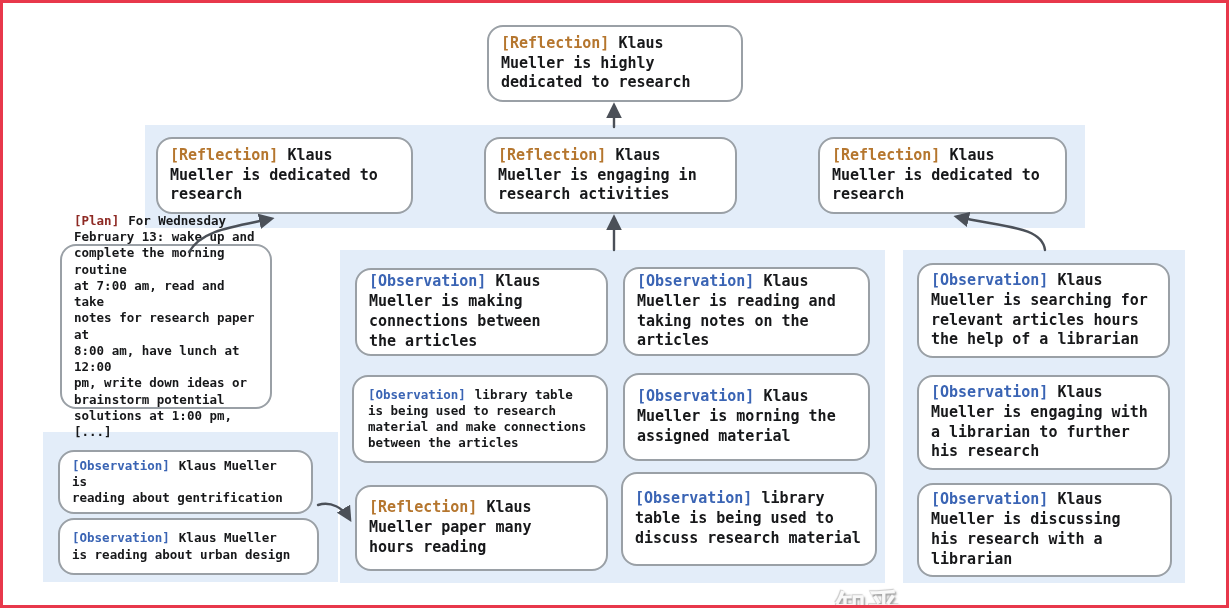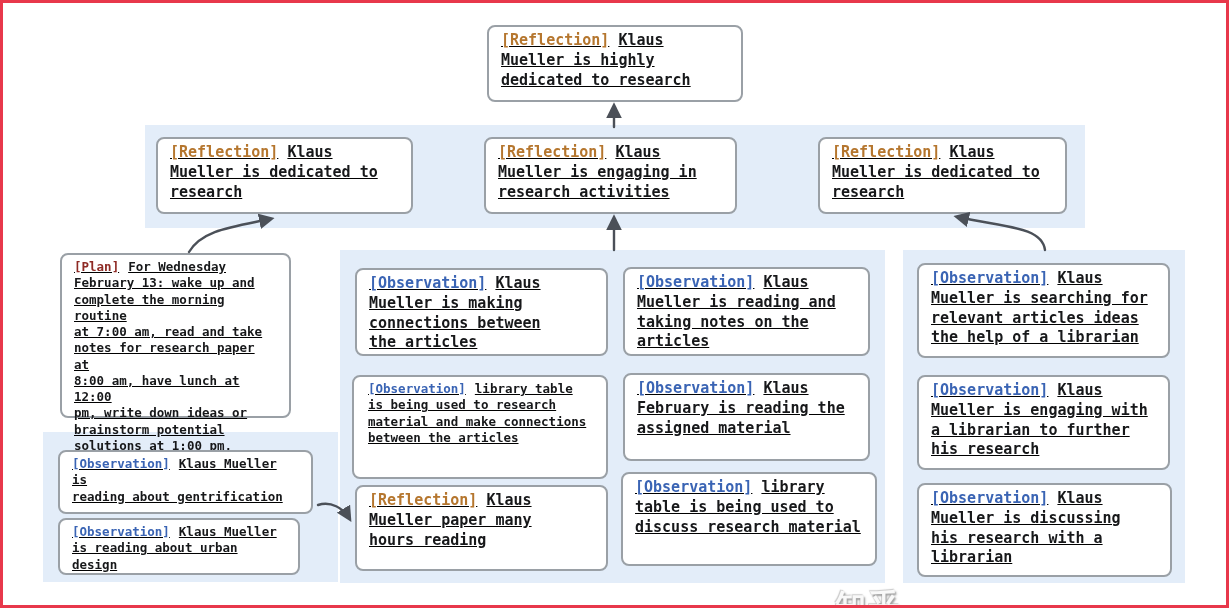--- a/index.html
+++ b/index.html
@@ -6,22 +6,22 @@
     --frame:#e8384b; --band:#e3edf9; --boxborder:#9aa0a6; --arrow:#4b5058;
     --reflection:#b5762e; --observation:#3a64b4; --plan:#8e2a24; --text:#17181a;
   }
   *{margin:0;padding:0;box-sizing:border-box}
   body{background:#9e9e9e;font-family:"DejaVu Sans Mono","Liberation Mono",monospace}
   .stage{position:relative;width:1229px;height:608px;background:#ffffff;overflow:hidden}
   .frame{position:absolute;inset:0;border:3px solid var(--frame);pointer-events:none;z-index:50}
   .band{position:absolute;background:var(--band)}
   .box{
     position:absolute;background:#ffffff;border:2.5px solid var(--boxborder);
-    border-radius:8px;display:flex;flex-direction:column;
-    padding:4px 12px;z-index:5;text-decoration:underline;
+    border-radius:16px;display:flex;flex-direction:column;justify-content:center;
+    padding:4px 12px;z-index:5;
   }
   .txt{
     white-space:pre-line;font-weight:bold;color:var(--text);
     font-size:15px;line-height:1.32;letter-spacing:0;
   }
   .sm .txt{font-size:12.5px;line-height:1.3}
   .tag{margin-right:9px}
   .tag.reflection{color:var(--reflection)}
   .tag.observation{color:var(--observation)}
   .tag.plan{color:var(--plan)}
@@ -75,79 +75,79 @@
     <p class="txt"><span class="tag reflection">[Reflection]</span><span>Klaus
 Mueller is engaging in
 research activities</span></p>
   </div>
   <div class="box" style="left:818px;top:137px;width:249px;height:77px">
     <p class="txt"><span class="tag reflection">[Reflection]</span><span>Klaus
 Mueller is dedicated to
 research</span></p>
   </div>
 
-  <div class="box sm" style="left:60px;top:253px;width:231px;height:165px">
+  <div class="box sm" style="left:60px;top:244px;width:212px;height:165px">
     <p class="txt"><span class="tag plan">[Plan]</span><span>For Wednesday
 February 13: wake up and
 complete the morning routine
 at 7:00 am, read and take
 notes for research paper at
 8:00 am, have lunch at 12:00
 pm, write down ideas or
 brainstorm potential
 solutions at 1:00 pm, [...]</span></p>
   </div>
 
   <div class="box sm" style="left:58px;top:450px;width:255px;height:64px">
     <p class="txt"><span class="tag observation">[Observation]</span><span>Klaus Mueller is
 reading about gentrification</span></p>
   </div>
-  <div class="box sm" style="left:58px;top:518px;width:242px;height:57px">
+  <div class="box sm" style="left:58px;top:518px;width:261px;height:57px">
     <p class="txt"><span class="tag observation">[Observation]</span><span>Klaus Mueller
 is reading about urban design</span></p>
   </div>
 
   <div class="box" style="left:355px;top:268px;width:253px;height:88px">
     <p class="txt"><span class="tag observation">[Observation]</span><span>Klaus
 Mueller is making
 connections between
 the articles</span></p>
   </div>
   <div class="box" style="left:623px;top:267px;width:247px;height:89px">
     <p class="txt"><span class="tag observation">[Observation]</span><span>Klaus
 Mueller is reading and
 taking notes on the
 articles</span></p>
   </div>
-  <div class="box sm" style="left:352px;top:375px;width:256px;height:104px;padding:4px 14px">
+  <div class="box sm" style="left:352px;top:375px;width:256px;height:88px;padding:4px 14px">
     <p class="txt"><span class="tag observation">[Observation]</span><span>library table
 is being used to research
 material and make connections
 between the articles</span></p>
   </div>
   <div class="box" style="left:623px;top:373px;width:247px;height:88px">
     <p class="txt"><span class="tag observation">[Observation]</span><span>Klaus
-February is reading the
+Mueller is morning the
 assigned material</span></p>
   </div>
   <div class="box" style="left:355px;top:485px;width:253px;height:86px">
     <p class="txt"><span class="tag reflection">[Reflection]</span><span>Klaus
 Mueller paper many
 hours reading</span></p>
   </div>
   <div class="box" style="left:621px;top:472px;width:256px;height:94px">
     <p class="txt"><span class="tag observation">[Observation]</span><span>library
 table is being used to
 discuss research material</span></p>
   </div>
 
   <div class="box" style="left:917px;top:263px;width:253px;height:95px">
     <p class="txt"><span class="tag observation">[Observation]</span><span>Klaus
 Mueller is searching for
-relevant articles ideas
+relevant articles hours
 the help of a librarian</span></p>
   </div>
   <div class="box" style="left:917px;top:375px;width:253px;height:95px">
     <p class="txt"><span class="tag observation">[Observation]</span><span>Klaus
 Mueller is engaging with
 a librarian to further
 his research</span></p>
   </div>
   <div class="box" style="left:917px;top:483px;width:255px;height:94px">
     <p class="txt"><span class="tag observation">[Observation]</span><span>Klaus

